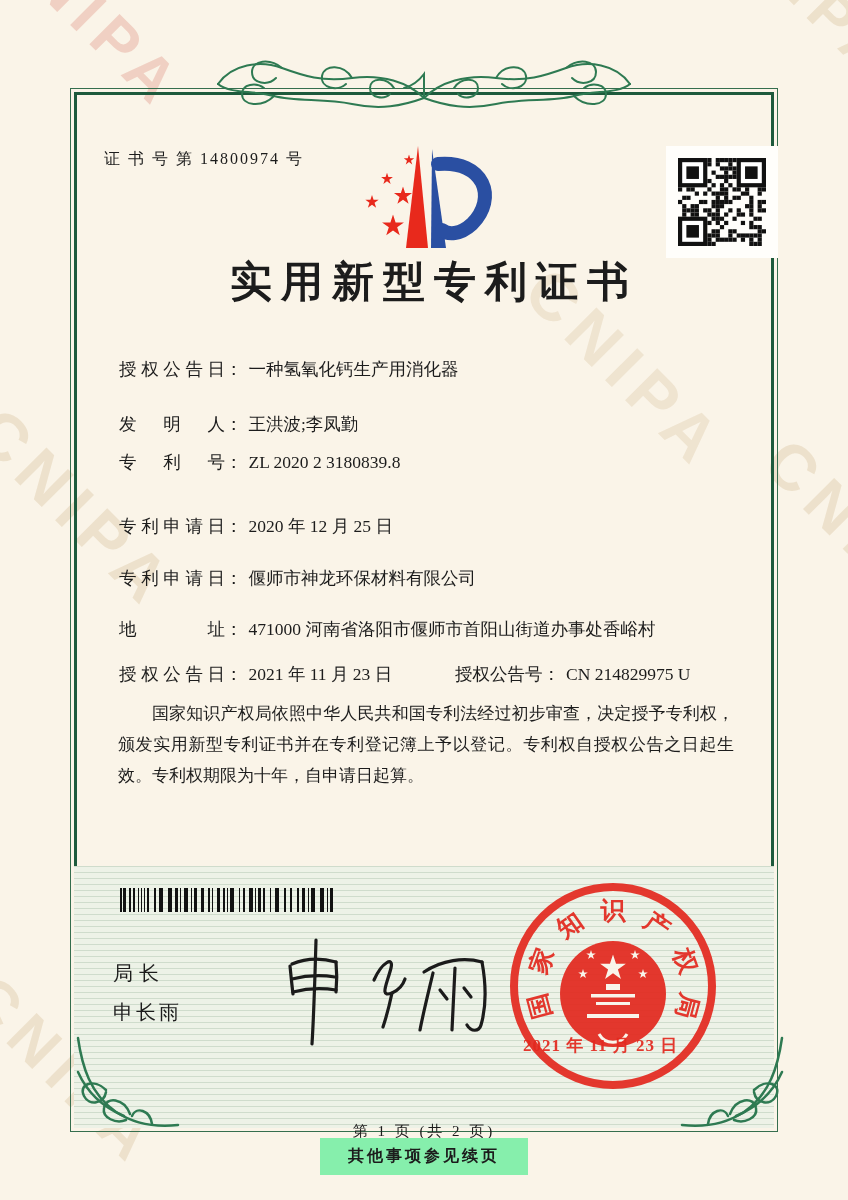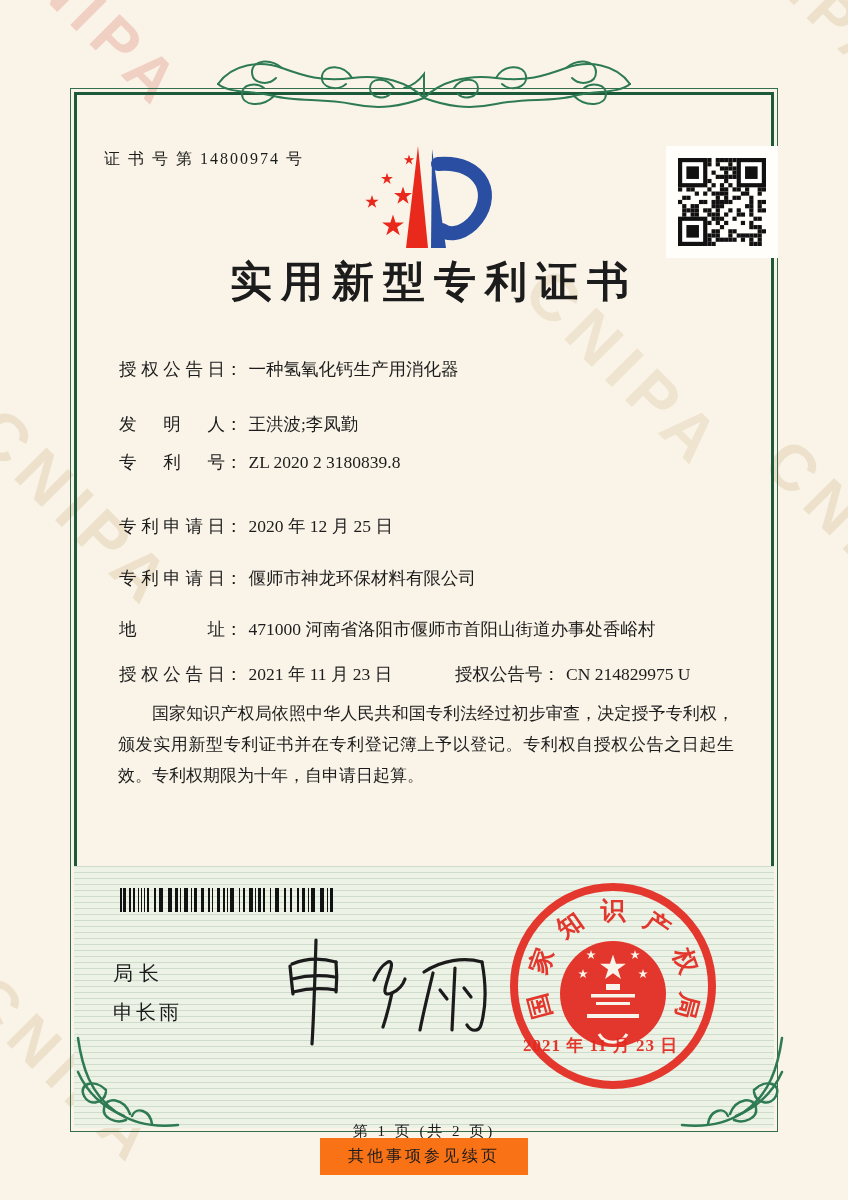--- a/index.html
+++ b/index.html
@@ -62,22 +62,22 @@
   .seal svg{position:absolute;left:0;top:0;}
   .seal-char{
     position:absolute;width:28px;height:28px;line-height:28px;text-align:center;
     font-size:25px;font-weight:bold;color:#e3281e;opacity:.92;
   }
   .seal-date{position:absolute;left:20px;top:158px;font-size:17px;color:#e3281e;
     letter-spacing:1px;white-space:nowrap;font-weight:bold;opacity:.92;}
   .page-info{position:absolute;left:70px;width:708px;top:1090px;text-align:center;
     font-size:15px;letter-spacing:3px;z-index:4;margin-top:32px;}
   .cont-note{position:absolute;left:0;right:0;top:1138px;text-align:center;z-index:4;}
-  .cont-note span{display:inline-block;background:#f97316;padding:8px 28px;
-    font-size:16px;letter-spacing:3px;}
+  .cont-note span{display:inline-block;background:#86efac;padding:8px 28px;
+    font-size:16px;letter-spacing:3px;font-weight:bold;}
 </style>
 </head>
 <body>
 
 <div class="page">
 
   <div class="wm wm1">CNIPA</div>
   <div class="wm wm2">CNIPA</div>
   <div class="wm wm3">CNIPA</div>
   <div class="wm wm4">CNIPA</div>

